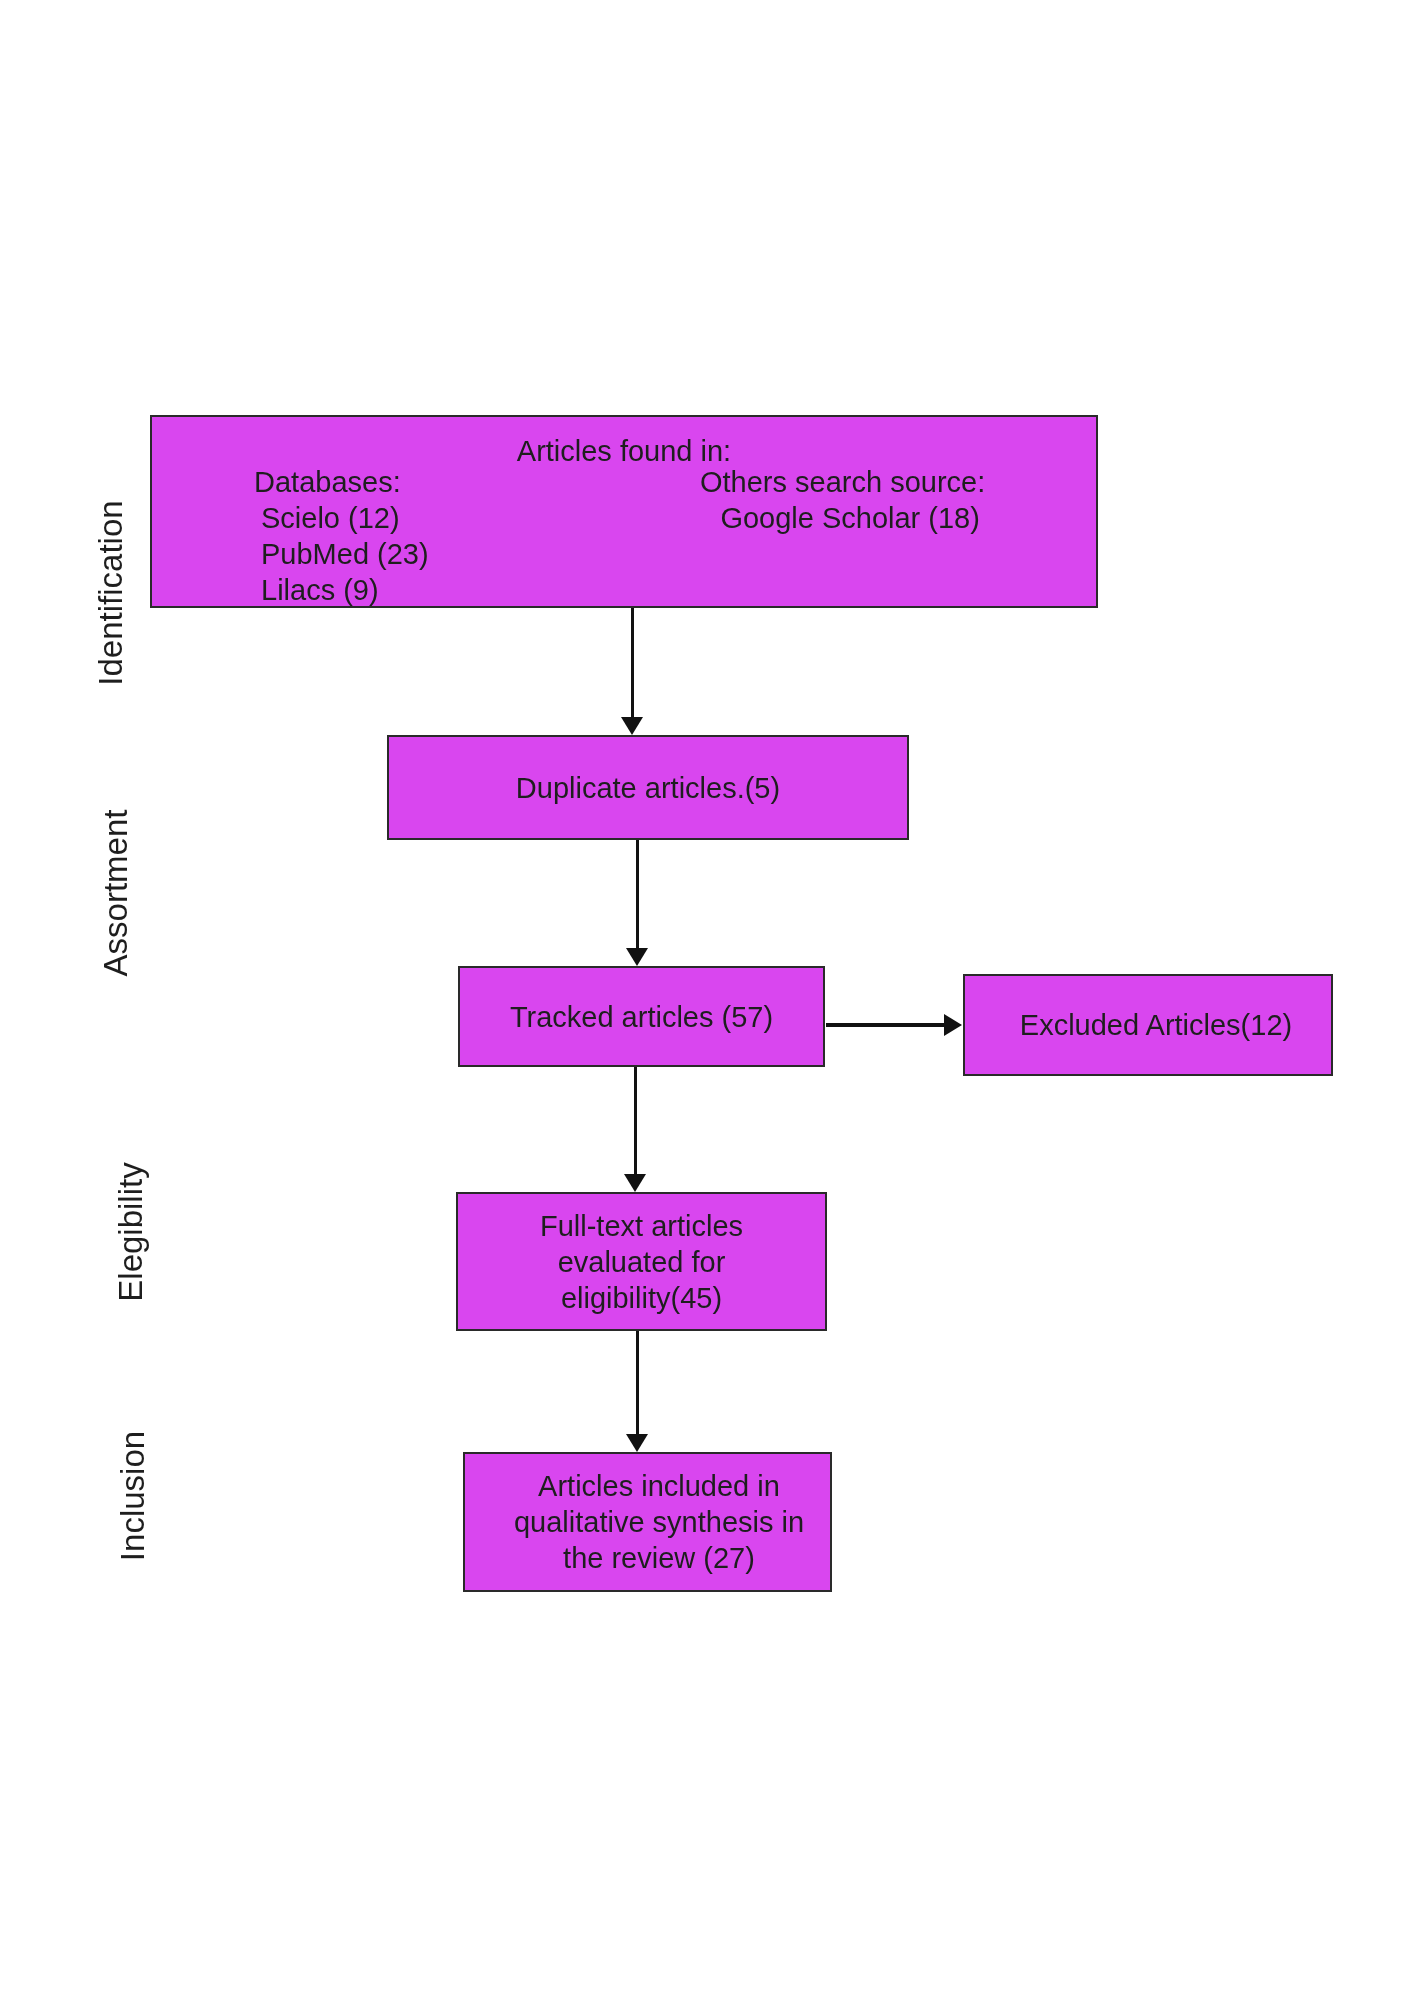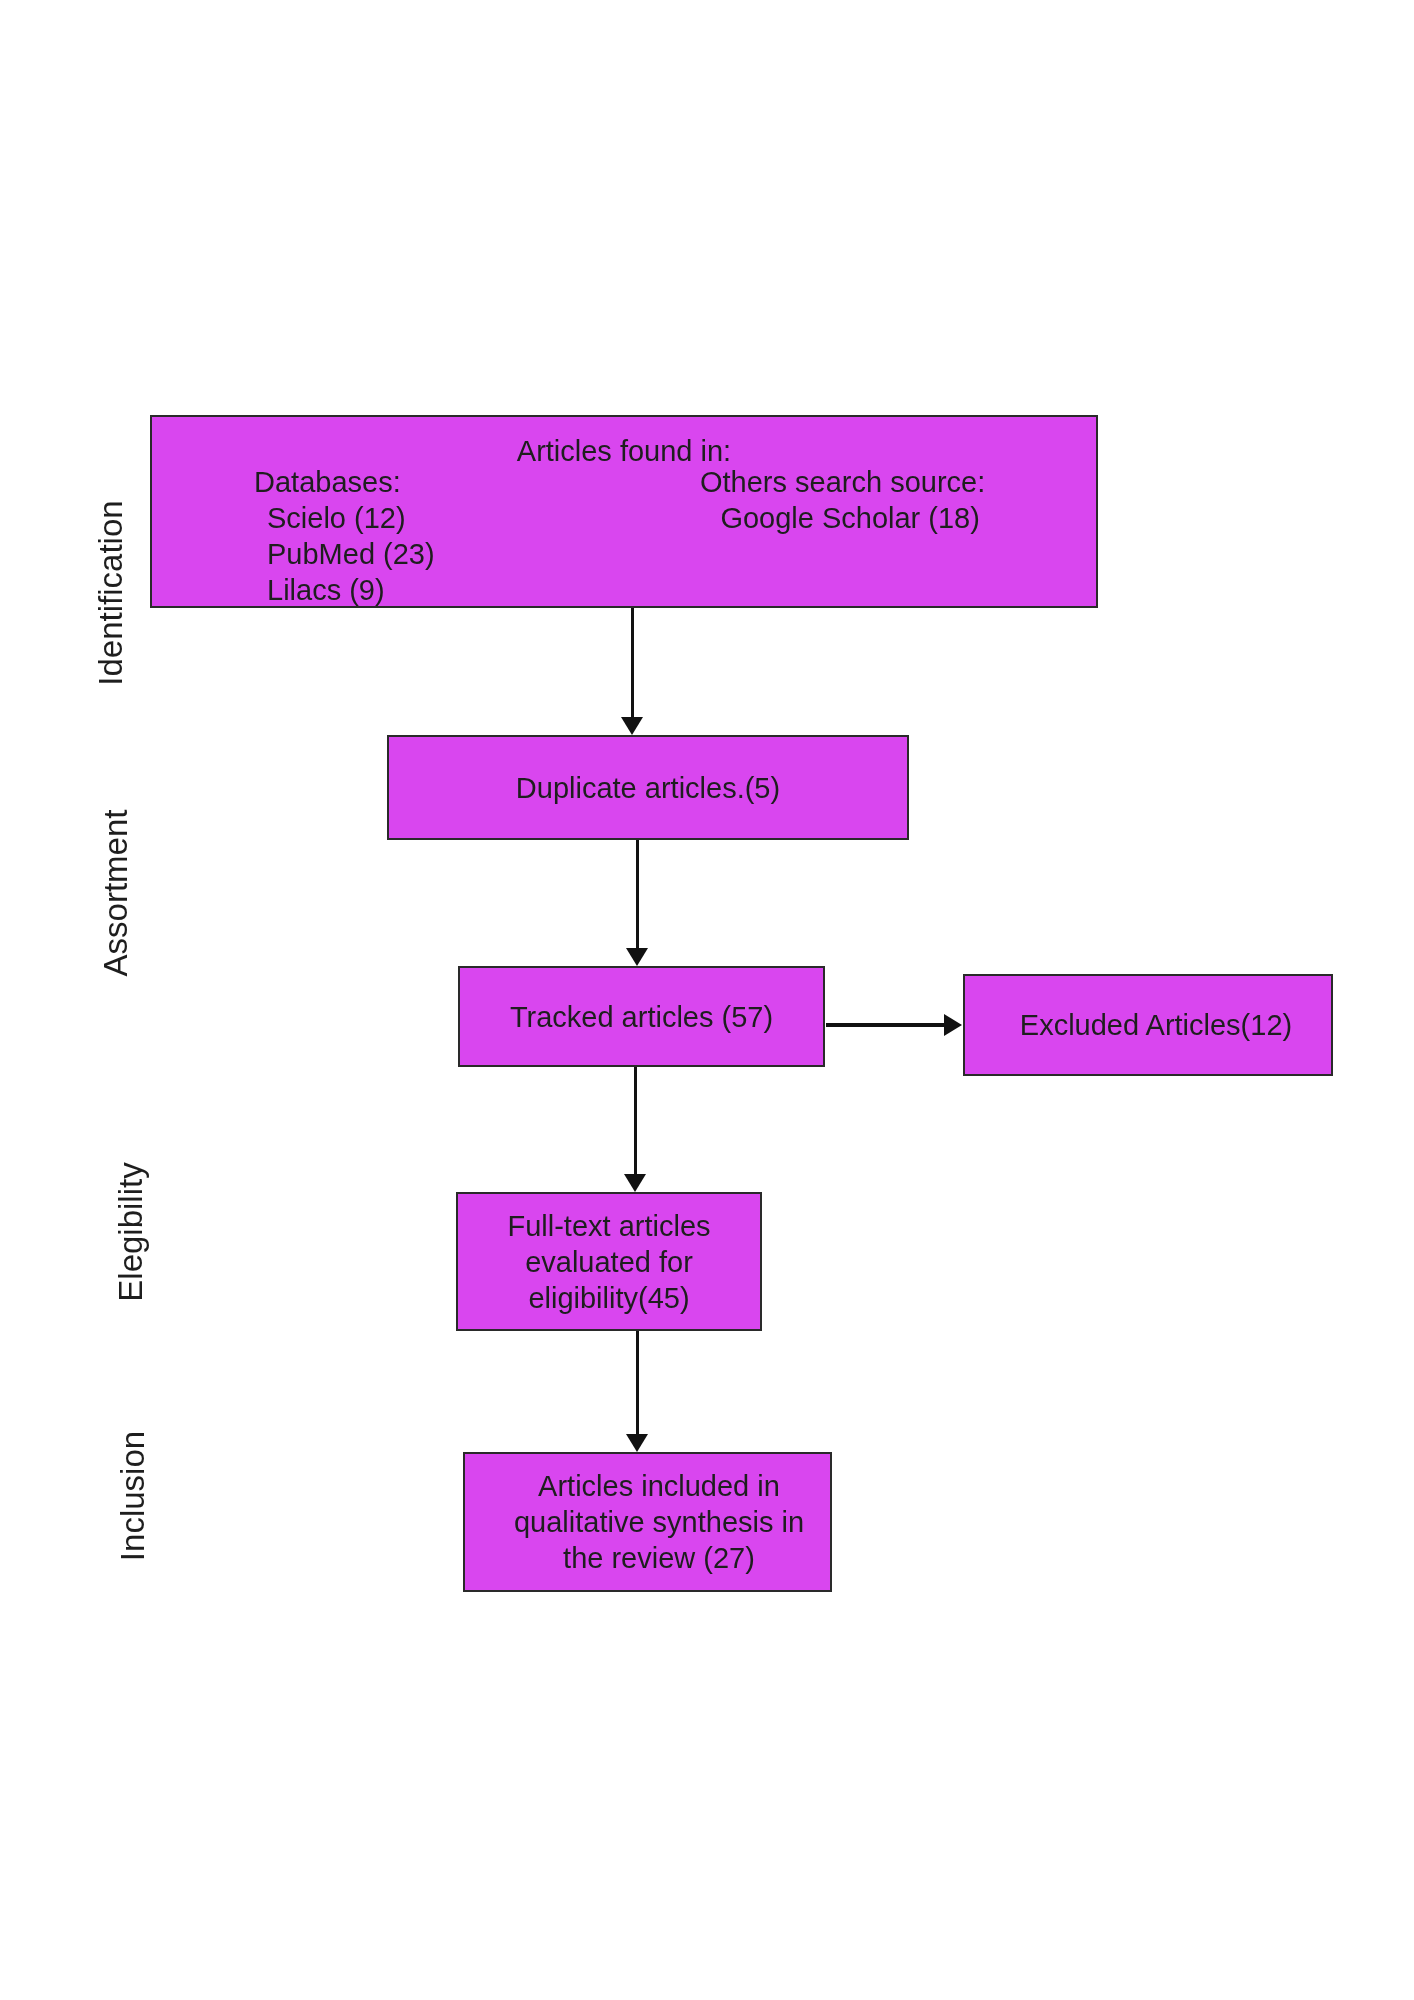--- a/index.html
+++ b/index.html
@@ -51,21 +51,21 @@
     left: 0;
     top: 16px;
     width: 100%;
     text-align: center;
   }
   .found-left {
     position: absolute;
     left: 102px;
     top: 47px;
   }
-  .found-left .item { margin-left: 13px; }
+  .found-left .item { margin-left: 7px; }
   .found-right {
     position: absolute;
     left: 548px;
     top: 47px;
     text-align: center;
   }
   .found-right .item { margin-left: 15px; }
 
   
   .arrow-down {
@@ -156,21 +156,21 @@
 
   <div class="box center" style="left:963px; top:974px; width:370px; height:102px;padding-left:16px;">
     <div>Excluded Articles(12)</div>
   </div>
 
   <div class="arrow-down" style="left:624px; top:1067px; height:125px;">
     <div class="shaft"></div>
     <div class="head"></div>
   </div>
 
-  <div class="box center" style="left:456px; top:1192px; width:306px; height:139px;">
+  <div class="box center" style="left:456px; top:1192px; width:371px; height:139px;">
     <div>Full-text articles</div>
     <div>evaluated for</div>
     <div>eligibility(45)</div>
   </div>
 
   <div class="arrow-down" style="left:626px; top:1331px; height:121px;">
     <div class="shaft"></div>
     <div class="head"></div>
   </div>
 

